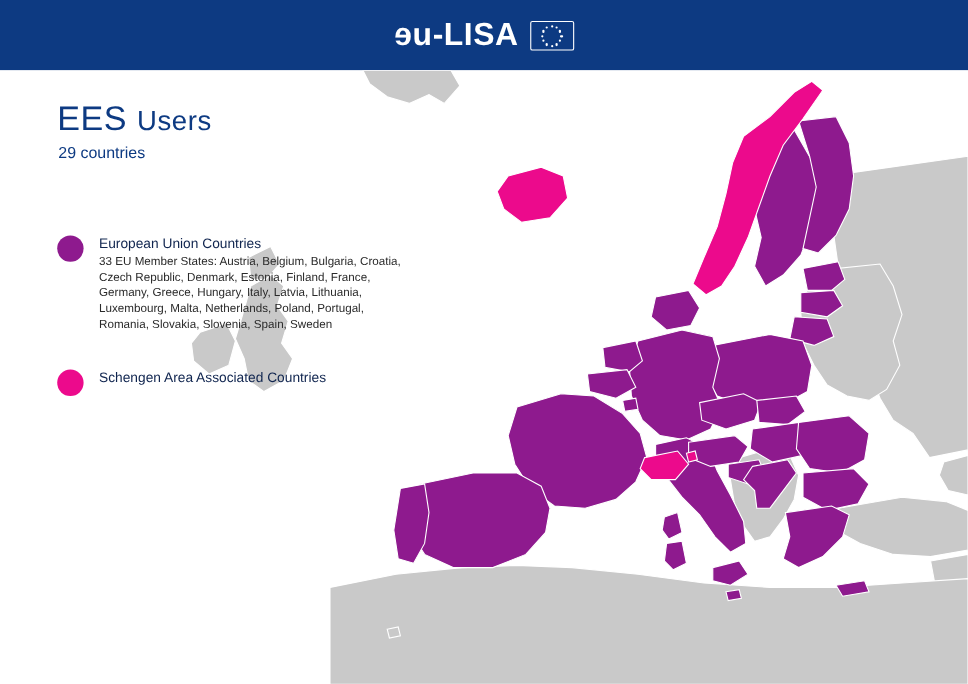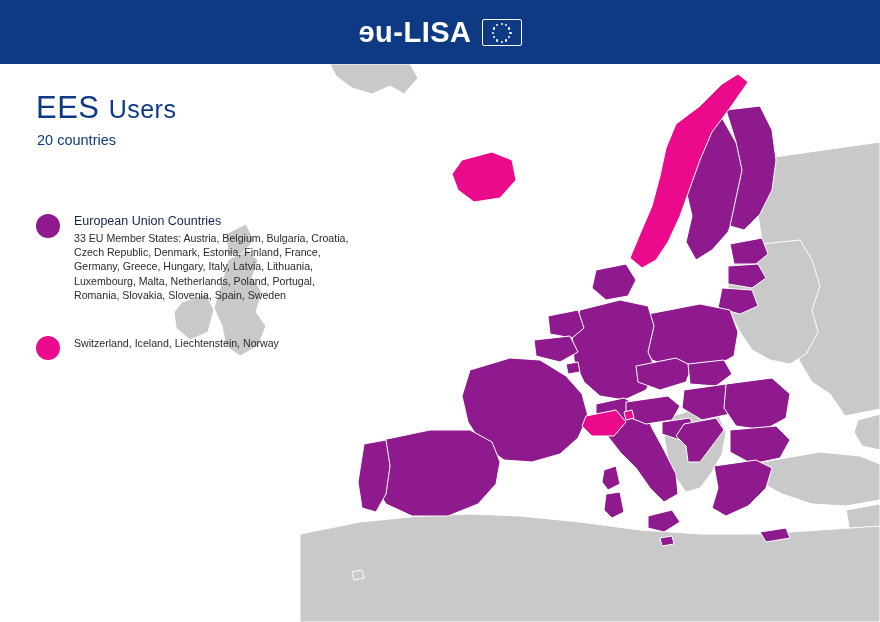--- a/index.html
+++ b/index.html
@@ -78,21 +78,21 @@
     width: 880px;
     height: 558px;
     background: #ffffff;
   }
   .map-svg { display:block; }
 
   
   .panel {
     position: absolute;
     top: 64px;
-    left: 0;
+    left: 16px;
     width: 420px;
     height: 500px;
     pointer-events: none;
   }
   .title {
     position: absolute;
     left: 36px;
     top: 28px;
     color: #0d3a82;
     font-size: 31px;
@@ -277,33 +277,33 @@
         <path d="M624,348 L632,346 L634,354 L626,356 Z"></path>
       </g>
     </svg>
   </div>
 
   <div class="panel">
     <div class="title">
       <span>EES</span>
       <span class="small-caps">Users</span>
     </div>
-    <div class="subtitle">20 countries</div>
+    <div class="subtitle">29 countries</div>
 
     <div class="legend">
       <div class="legend-item">
         <div class="legend-dot eu"></div>
         <div class="legend-body">
           <div class="legend-heading">European Union Countries</div>
           <div class="legend-detail">33 EU Member States: Austria, Belgium, Bulgaria, Croatia, Czech Republic, Denmark, Estonia, Finland, France, Germany, Greece, Hungary, Italy, Latvia, Lithuania, Luxembourg, Malta, Netherlands, Poland, Portugal, Romania, Slovakia, Slovenia, Spain, Sweden</div>
         </div>
       </div>
 
       <div class="legend-item" style="margin-top:34px;">
         <div class="legend-dot schengen"></div>
         <div class="legend-body">
-          <div class="legend-detail">Switzerland, Iceland, Liechtenstein, Norway</div>
+          <div class="legend-heading">Schengen Area Associated Countries</div>
         </div>
       </div>
     </div>
   </div>
 
 </div>
 
 </body></html>

